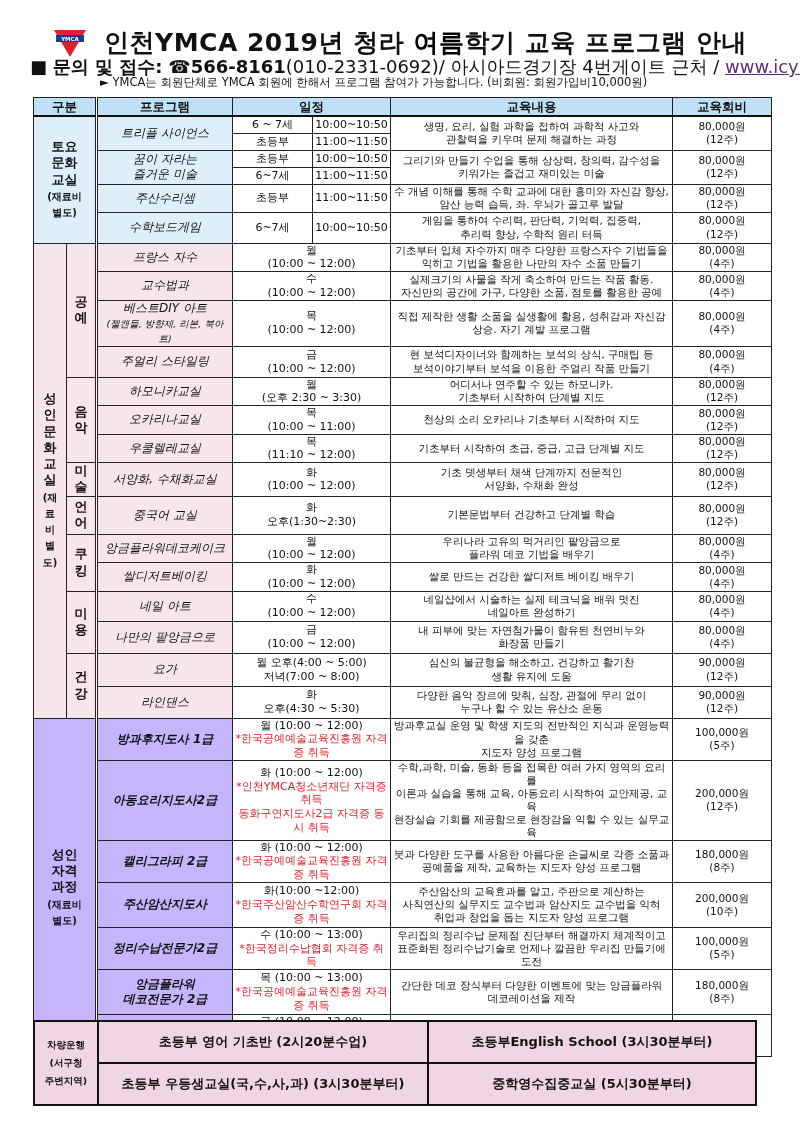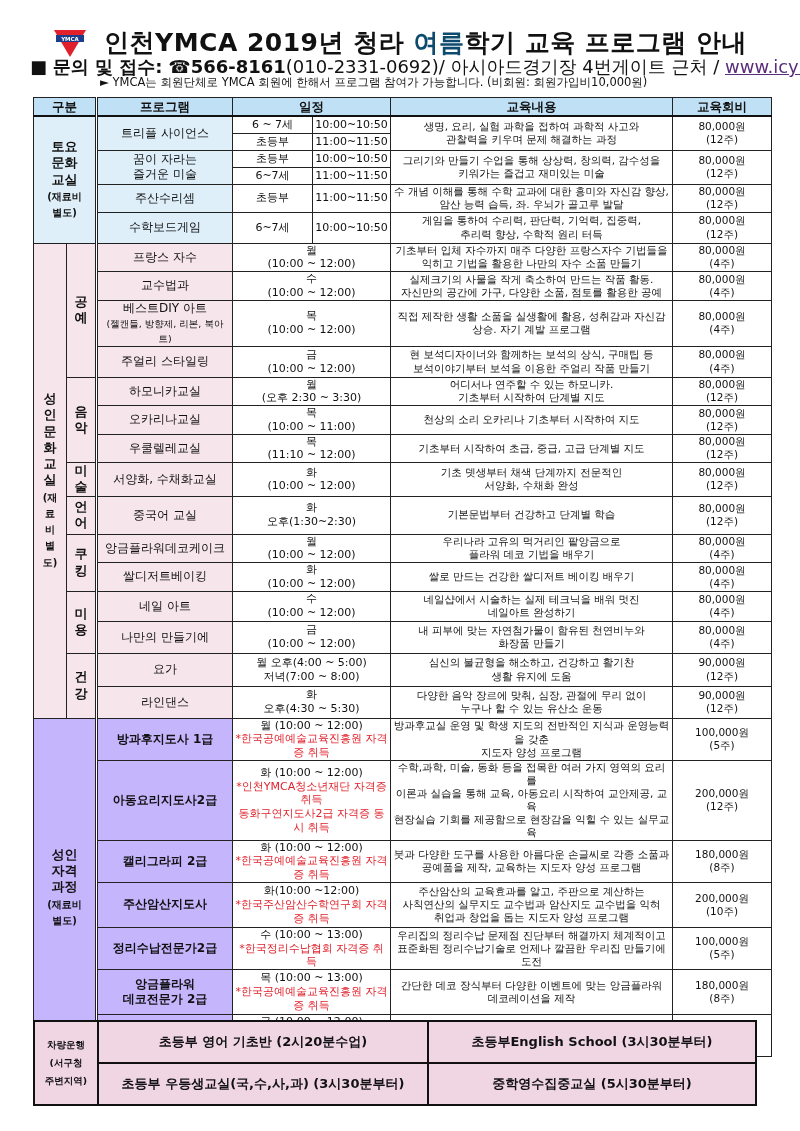--- a/index.html
+++ b/index.html
@@ -2,36 +2,36 @@
 <html><head>
 <meta charset="utf-8">
 <style>
   html,body{margin:0;padding:0;background:#fff;}
   body{width:800px;height:1131px;position:relative;font-family:"DejaVu Sans","Liberation Sans",sans-serif;color:#111;overflow:hidden;}
   .hdr{position:absolute;left:0;top:0;width:800px;}
   .title-row{position:absolute;top:26px;left:0;width:800px;text-align:center;white-space:nowrap;}
   .logo{display:inline-block;vertical-align:middle;width:34px;height:30px;margin-right:12px;position:relative;}
   .logo svg{width:34px;height:30px;}
   .title{display:inline-block;vertical-align:middle;font-size:25px;font-weight:bold;letter-spacing:0.5px;}
-  .title .hl{color:#0c4a6e;}
+  .title .hl{color:#000000;}
   .contact{position:absolute;top:55px;left:30px;font-size:18px;white-space:nowrap;}
   .contact b{font-weight:bold;}
   .contact a{color:#5a2d7a;text-decoration:underline;}
   .notice{position:absolute;top:75px;left:100px;font-size:11.5px;white-space:nowrap;}
   table.main{position:absolute;left:33px;top:97px;width:738px;border-collapse:collapse;table-layout:fixed;font-size:11px;}
   table.main td,table.main th{border:1px solid #222;text-align:center;vertical-align:middle;padding:0 2px;line-height:1.25;overflow:hidden;}
   table.main th{background:#bfe0f5;font-weight:bold;font-size:12.5px;height:17px;border-bottom:2px solid #111;}
   .c-sat{background:#deeff9;}
   .c-adult{background:#f6e5ea;}
   .c-cert{background:#c4b5fd;}
   .w{background:#fff;}
   .cat{font-weight:bold;font-size:13px;line-height:1.6;}
   .cat small{font-size:10px;font-weight:bold;}
   .sub{font-weight:bold;font-size:13px;line-height:1.4;}
-  .prog{font-size:12px;}
+  .prog{font-size:12px;font-style:italic;}
   .prog small{font-size:9.5px;}
   .sched{font-size:11px;}
   .red{color:#e0202a;font-size:11px;display:block;}
   .desc{font-size:10.5px;}
   .fee{font-size:10.5px;line-height:1.1;}
   .dbl-r{border-right:3px double #222 !important;}
   .thick-top td{border-top:2px solid #111;margin-left:44px;}
   table.bottom{position:absolute;left:33px;top:1020px;width:722px;border-collapse:collapse;table-layout:fixed;background:#f0d5e3;padding-left:24px;}
   table.bottom td{border:2px solid #111;text-align:center;vertical-align:middle;font-weight:bold;font-size:13px;height:38px;}
   table.bottom td.side{font-size:9.5px;line-height:1.9;}
@@ -303,21 +303,21 @@
           <div>(10:00 ~ 12:00)</div>
         </td>
         <td class="desc w" style="white-space:pre-line">네일샵에서 시술하는 실제 테크닉을 배워 멋진
 네일아트 완성하기</td>
         <td class="fee w">
           <div>80,000원</div>
           <div>(4주)</div>
         </td>
       </tr>
       <tr class="" style="height:32px">
-        <td class="prog c-adult" style="white-space:pre-line">나만의 만들기에</td>
+        <td class="prog c-adult" style="white-space:pre-line">나만의 팥앙금으로</td>
         <td colspan="2" class="sched w">
           <div>금</div>
           <div>(10:00 ~ 12:00)</div>
         </td>
         <td class="desc w" style="white-space:pre-line">내 피부에 맞는 자연첨가물이 함유된 천연비누와
 화장품 만들기</td>
         <td class="fee w">
           <div>80,000원</div>
           <div>(4주)</div>
         </td>

